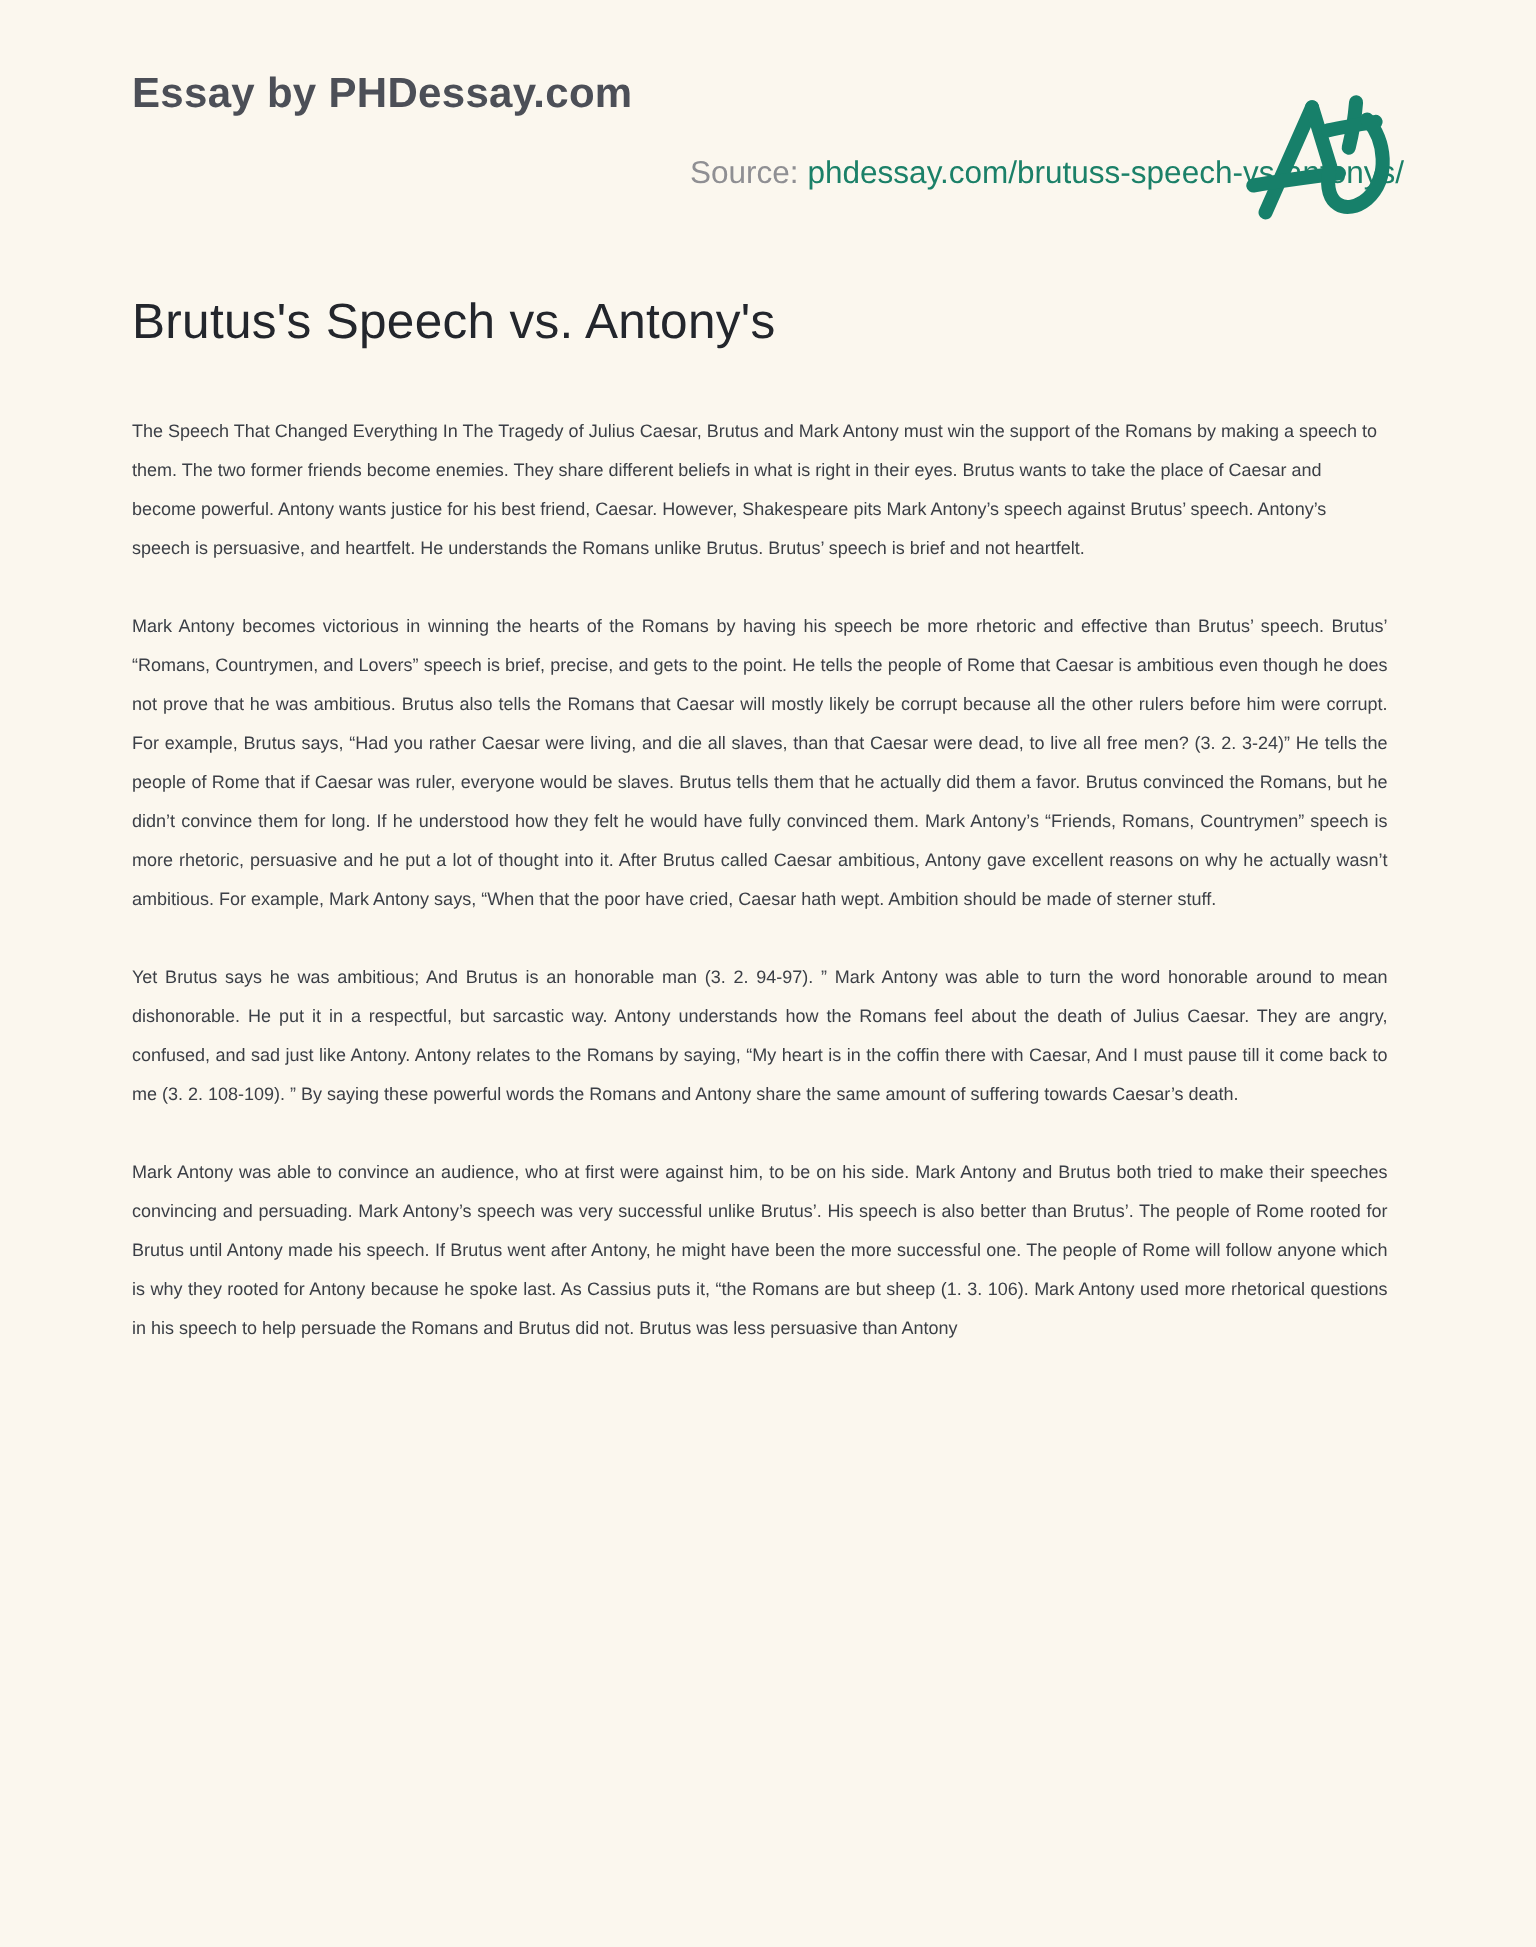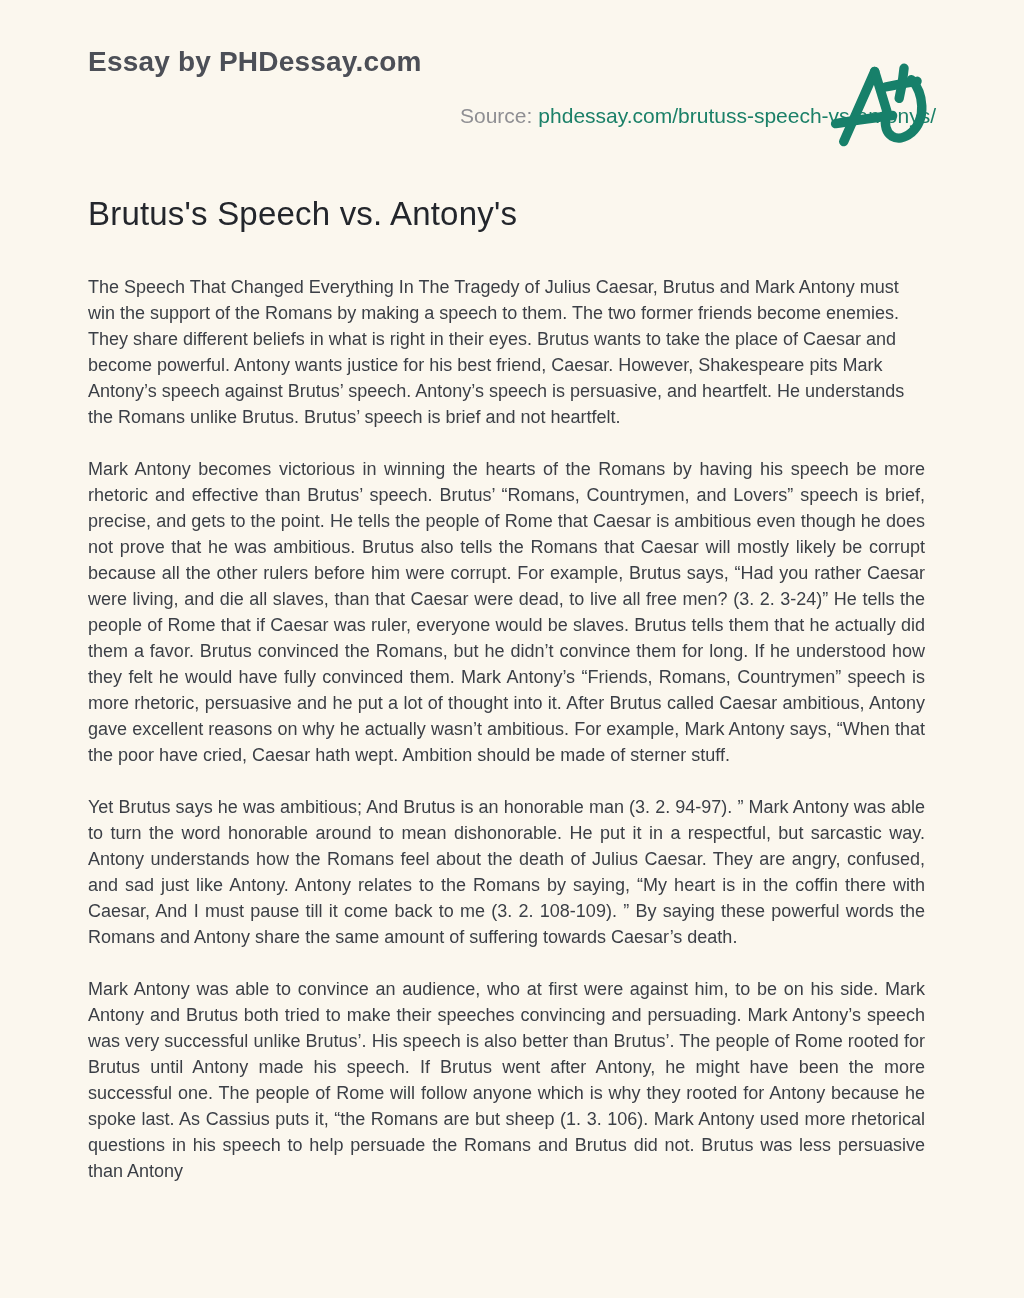--- a/index.html
+++ b/index.html
@@ -60,21 +60,21 @@
     line-height: 1.1;
     font-weight: 400;
     color: #23262c;
     letter-spacing: 0.2px;
   }
   .essay-body {
     margin-top: 42px;
   }
   .essay-body p {
     margin: 0 11px 26px 0;
-    font-size: 18px;
+    font-size: 12px;
     line-height: 26px;
     color: #3b3f46;
   }
   .essay-body p.justified {
     text-align: justify;
   }
 </style>
 </head>
 <body>
 

